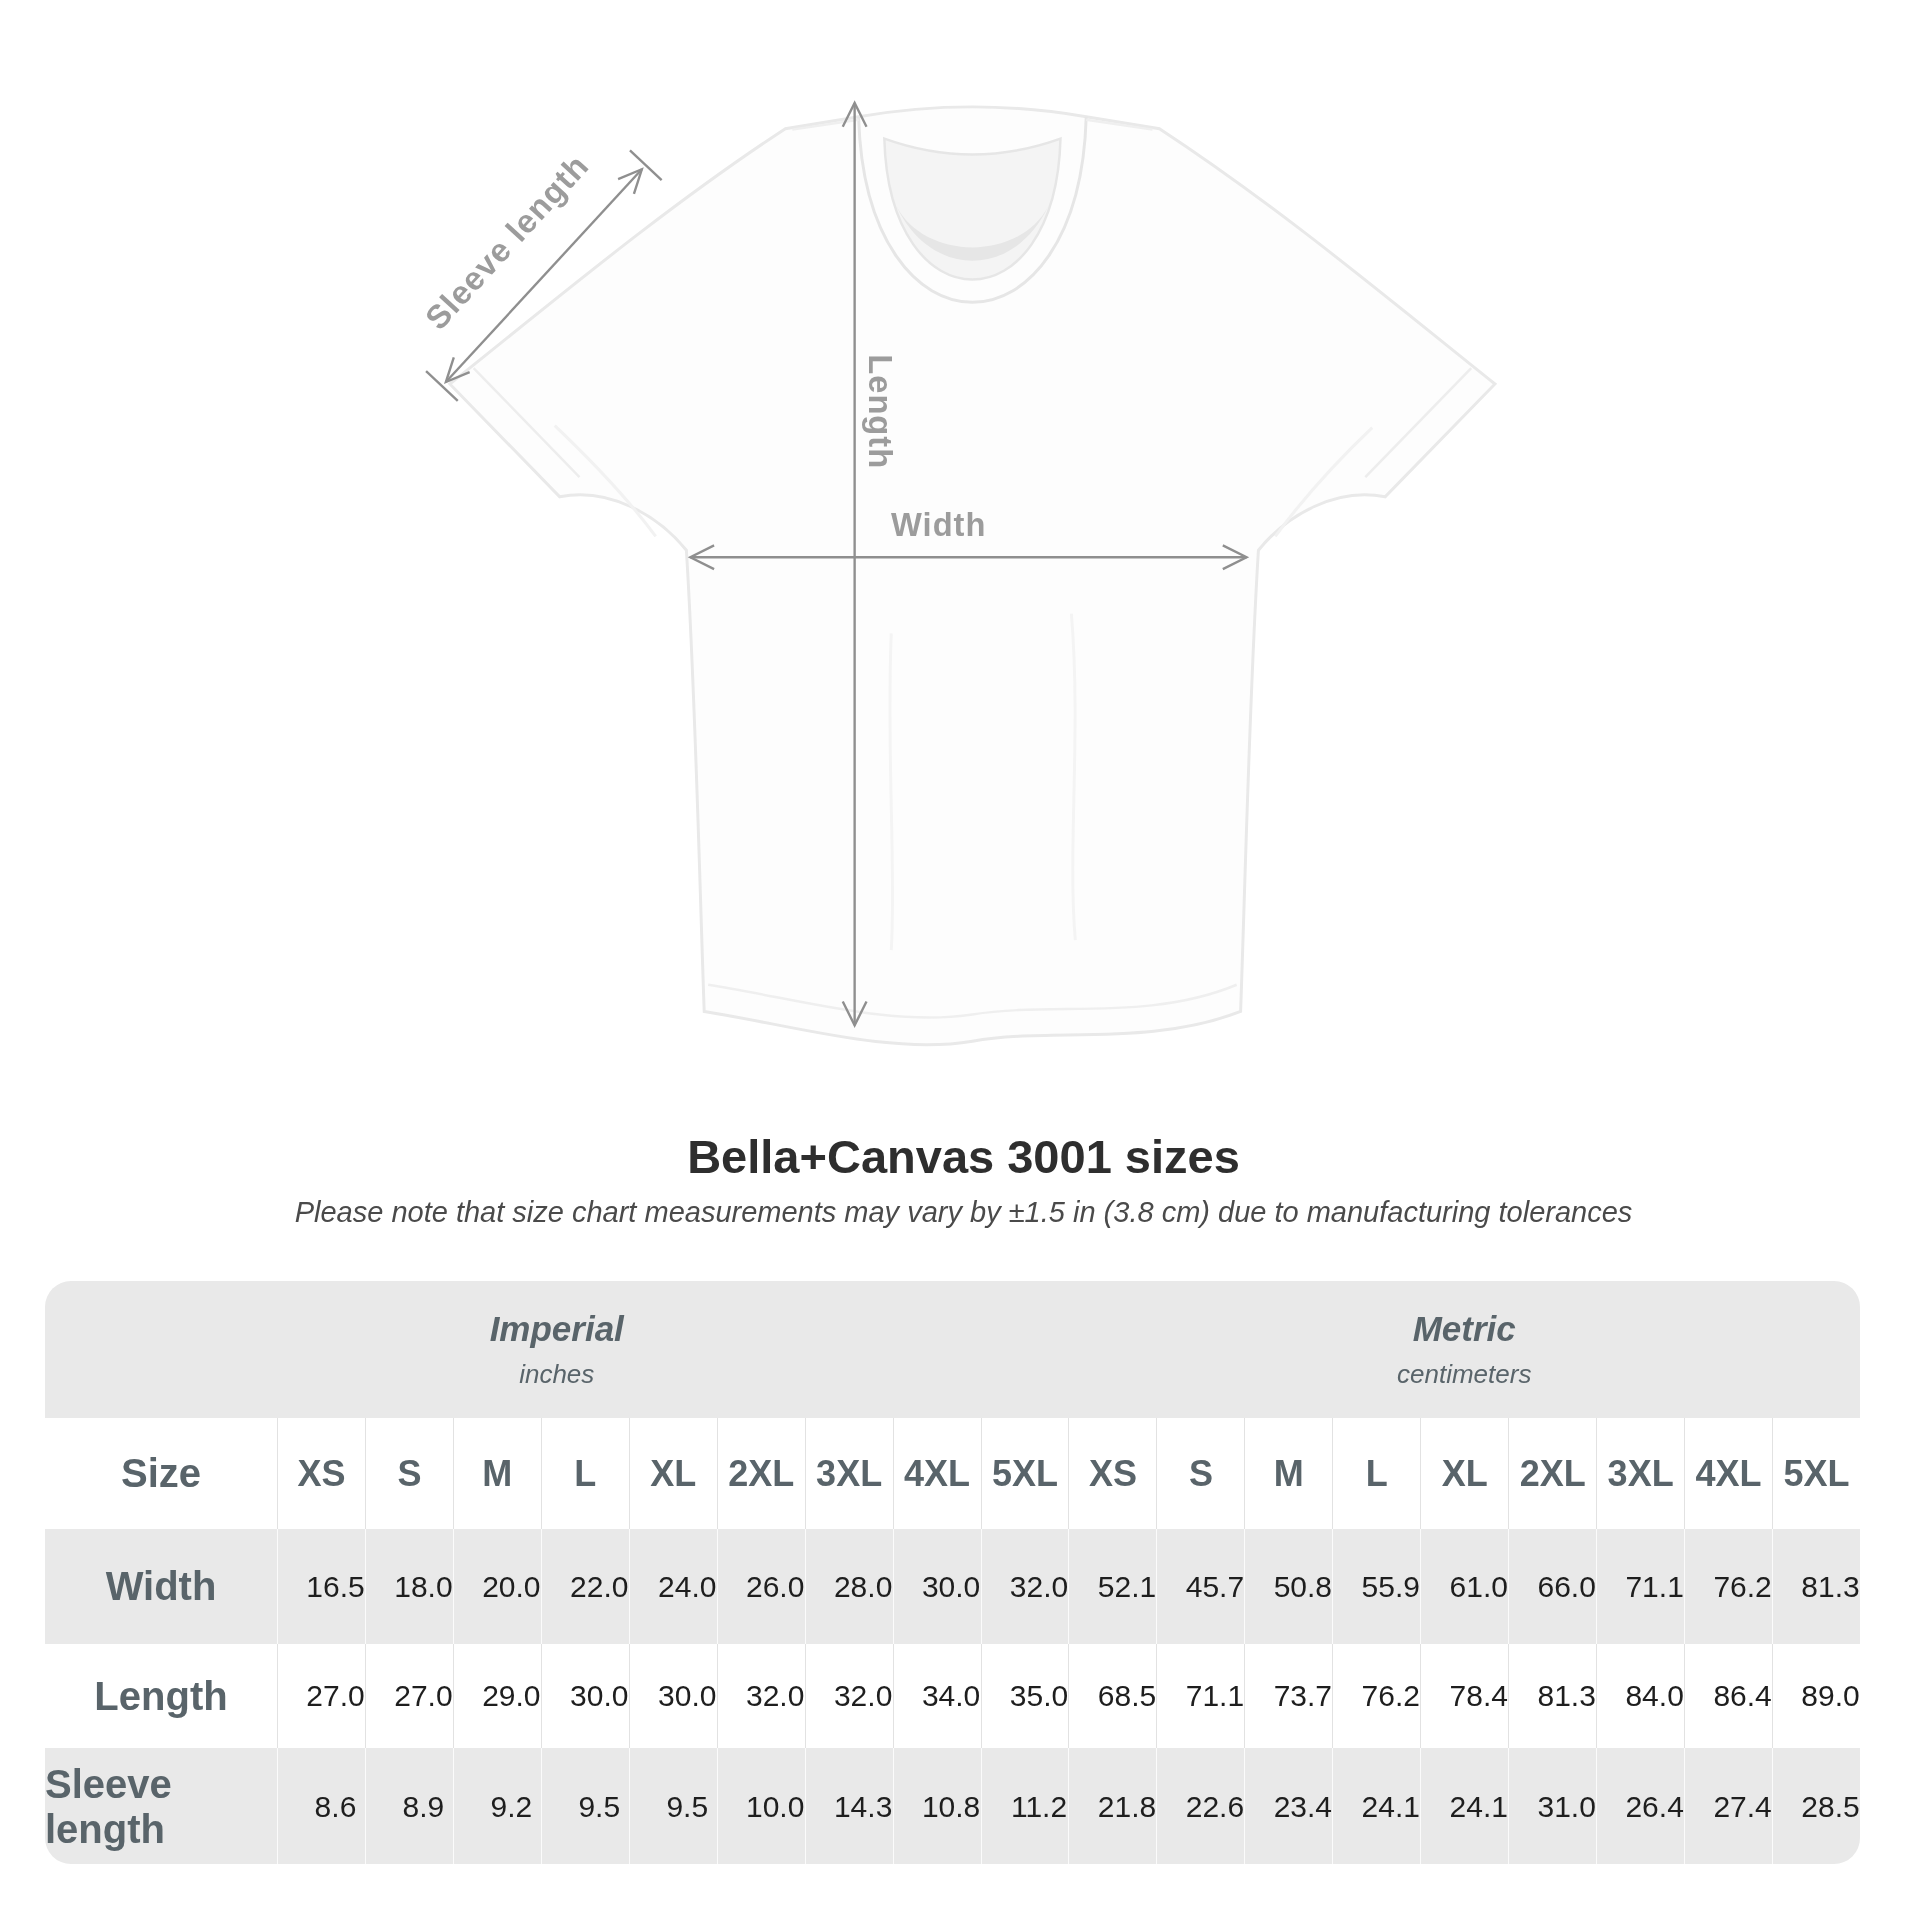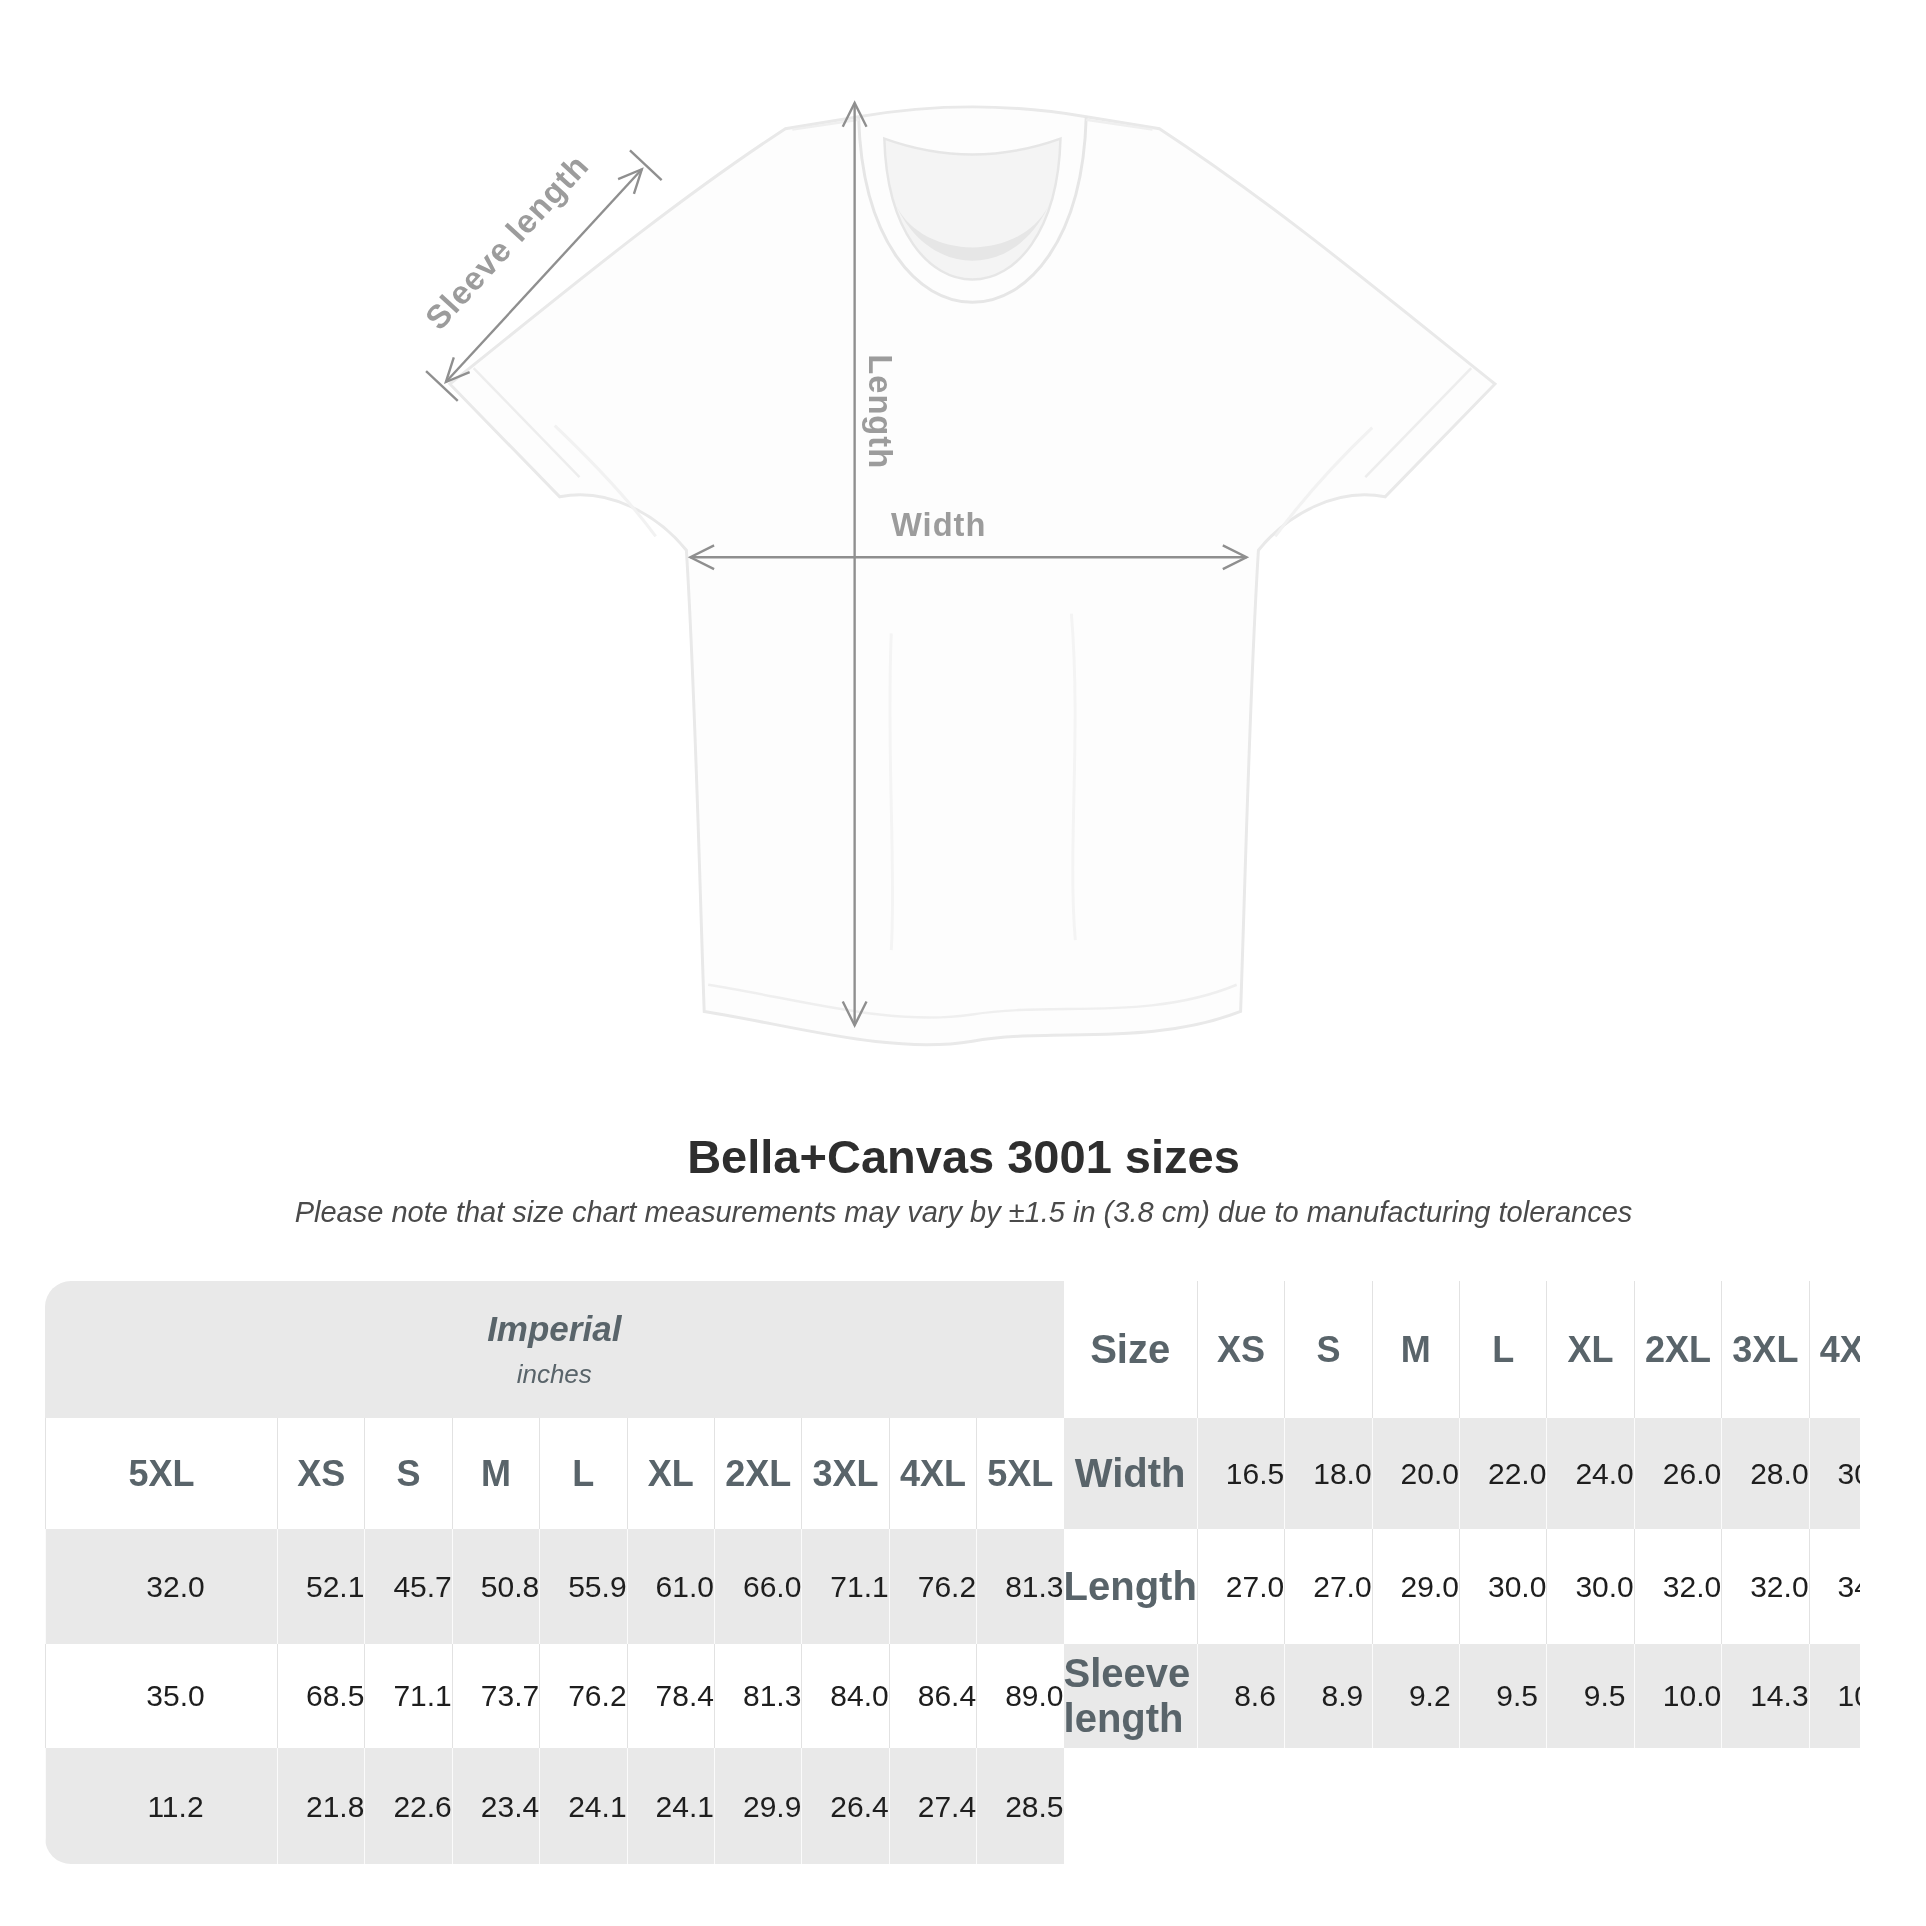--- a/index.html
+++ b/index.html
@@ -104,20 +104,24 @@
 
 <div class="page-title">Bella+Canvas 3001 sizes</div>
 <div class="page-subtitle">Please note that size chart measurements may vary by ±1.5 in (3.8 cm) due to manufacturing tolerances</div>
 
 <div class="size-table">
 
   <div class="cell bg-gray group-cell group-imperial">
     <div class="group-label">Imperial</div>
     <div class="group-unit">inches</div>
   </div>
+  <div class="cell bg-gray group-cell group-metric">
+    <div class="group-label">Metric</div>
+    <div class="group-unit">centimeters</div>
+  </div>
 
   <div class="cell bg-white th">Size</div>
   <div class="cell bg-white size-cell b-white">XS</div>
   <div class="cell bg-white size-cell b-white">S</div>
   <div class="cell bg-white size-cell b-white">M</div>
   <div class="cell bg-white size-cell b-white">L</div>
   <div class="cell bg-white size-cell b-white">XL</div>
   <div class="cell bg-white size-cell b-white">2XL</div>
   <div class="cell bg-white size-cell b-white">3XL</div>
   <div class="cell bg-white size-cell b-white">4XL</div>
@@ -180,18 +184,18 @@
   <div class="cell bg-gray val b-gray">9.5</div>
   <div class="cell bg-gray val b-gray">10.0</div>
   <div class="cell bg-gray val b-gray">14.3</div>
   <div class="cell bg-gray val b-gray">10.8</div>
   <div class="cell bg-gray val b-gray">11.2</div>
   <div class="cell bg-gray val b-gray">21.8</div>
   <div class="cell bg-gray val b-gray">22.6</div>
   <div class="cell bg-gray val b-gray">23.4</div>
   <div class="cell bg-gray val b-gray">24.1</div>
   <div class="cell bg-gray val b-gray">24.1</div>
-  <div class="cell bg-gray val b-gray">29.9</div>
+  <div class="cell bg-gray val b-gray">31.0</div>
   <div class="cell bg-gray val b-gray">26.4</div>
   <div class="cell bg-gray val b-gray">27.4</div>
   <div class="cell bg-gray val b-gray">28.5</div>
 </div>
 
 
 </body></html>

